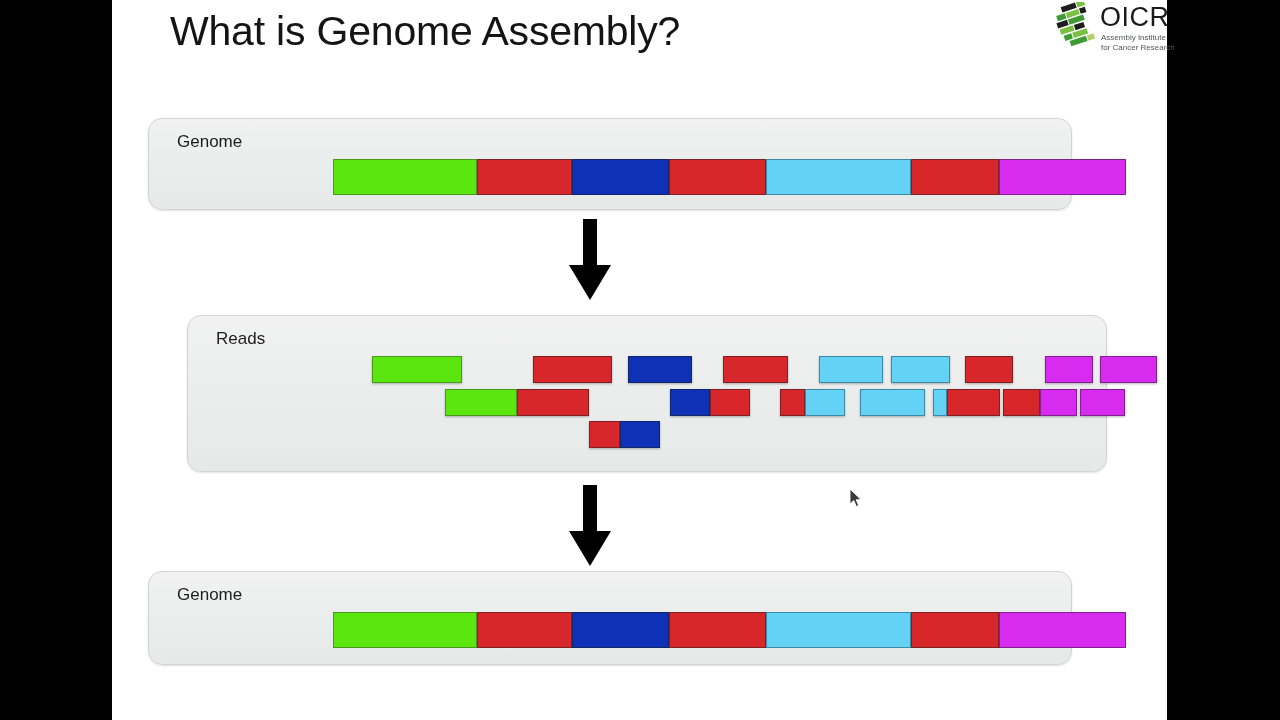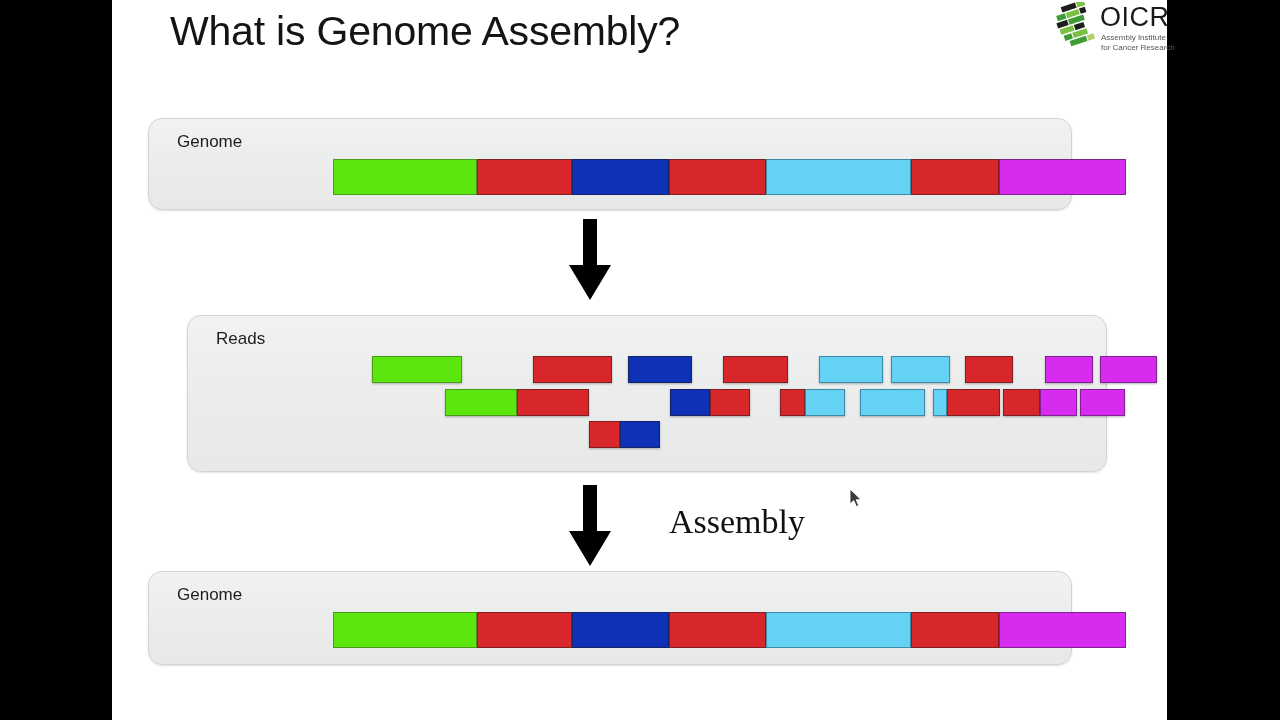--- a/index.html
+++ b/index.html
@@ -272,21 +272,20 @@
           <div class="read" style="left: 401px; top: 105px; width: 71px; height: 27px;">
             <div class="seg red" style="left: 0px; width: 31px;"></div>
             <div class="seg blue" style="left: 31px; width: 40px;"></div>
           </div>
         </div>
     </div>
 
     <svg class="arrow" id="arrow-assembly" viewBox="0 0 44 82">
       <polygon points="15,0 29,0 29,46 43,46 22,81 1,46 15,46" fill="#000000"></polygon>
     </svg>
-    <div class="step-label" id="label-assembly">Assembly</div>
 
     <div class="panel" id="panel-genome-bottom">
       <div class="panel-label">Genome</div>
       <div id="genome-bottom-track">
           <div class="seg green" style="left: 184px; top: 40px; width: 144px; height: 36px;"></div>
           <div class="seg red" style="left: 328px; top: 40px; width: 95px; height: 36px;"></div>
           <div class="seg blue" style="left: 423px; top: 40px; width: 97px; height: 36px;"></div>
           <div class="seg red" style="left: 520px; top: 40px; width: 97px; height: 36px;"></div>
           <div class="seg cyan" style="left: 617px; top: 40px; width: 145px; height: 36px;"></div>
           <div class="seg red" style="left: 762px; top: 40px; width: 88px; height: 36px;"></div>

